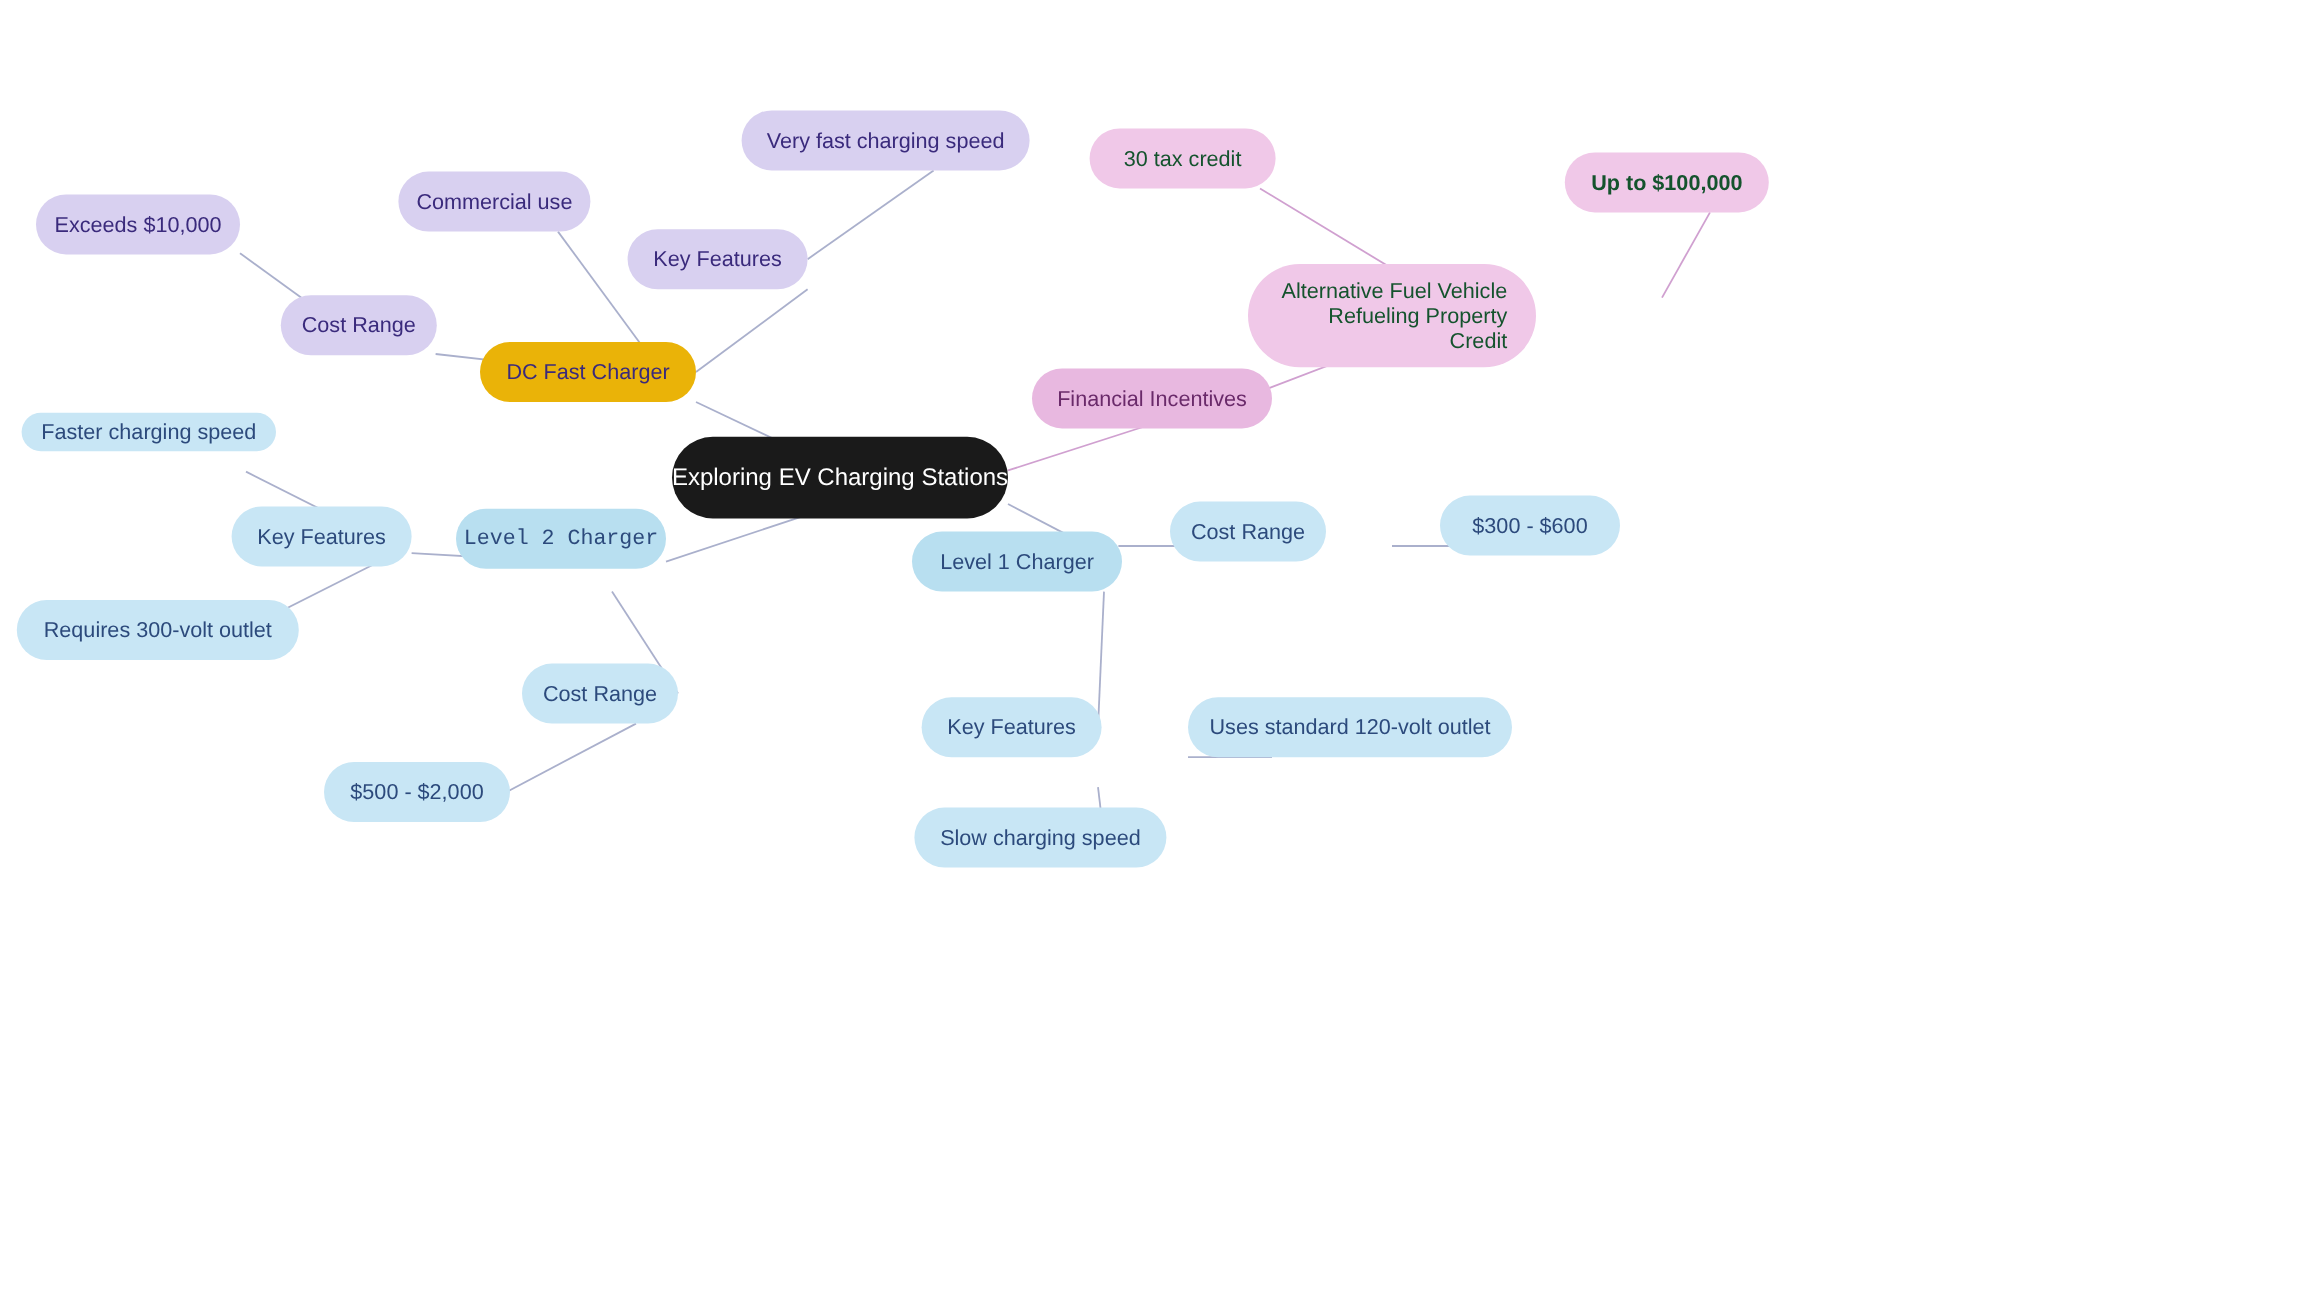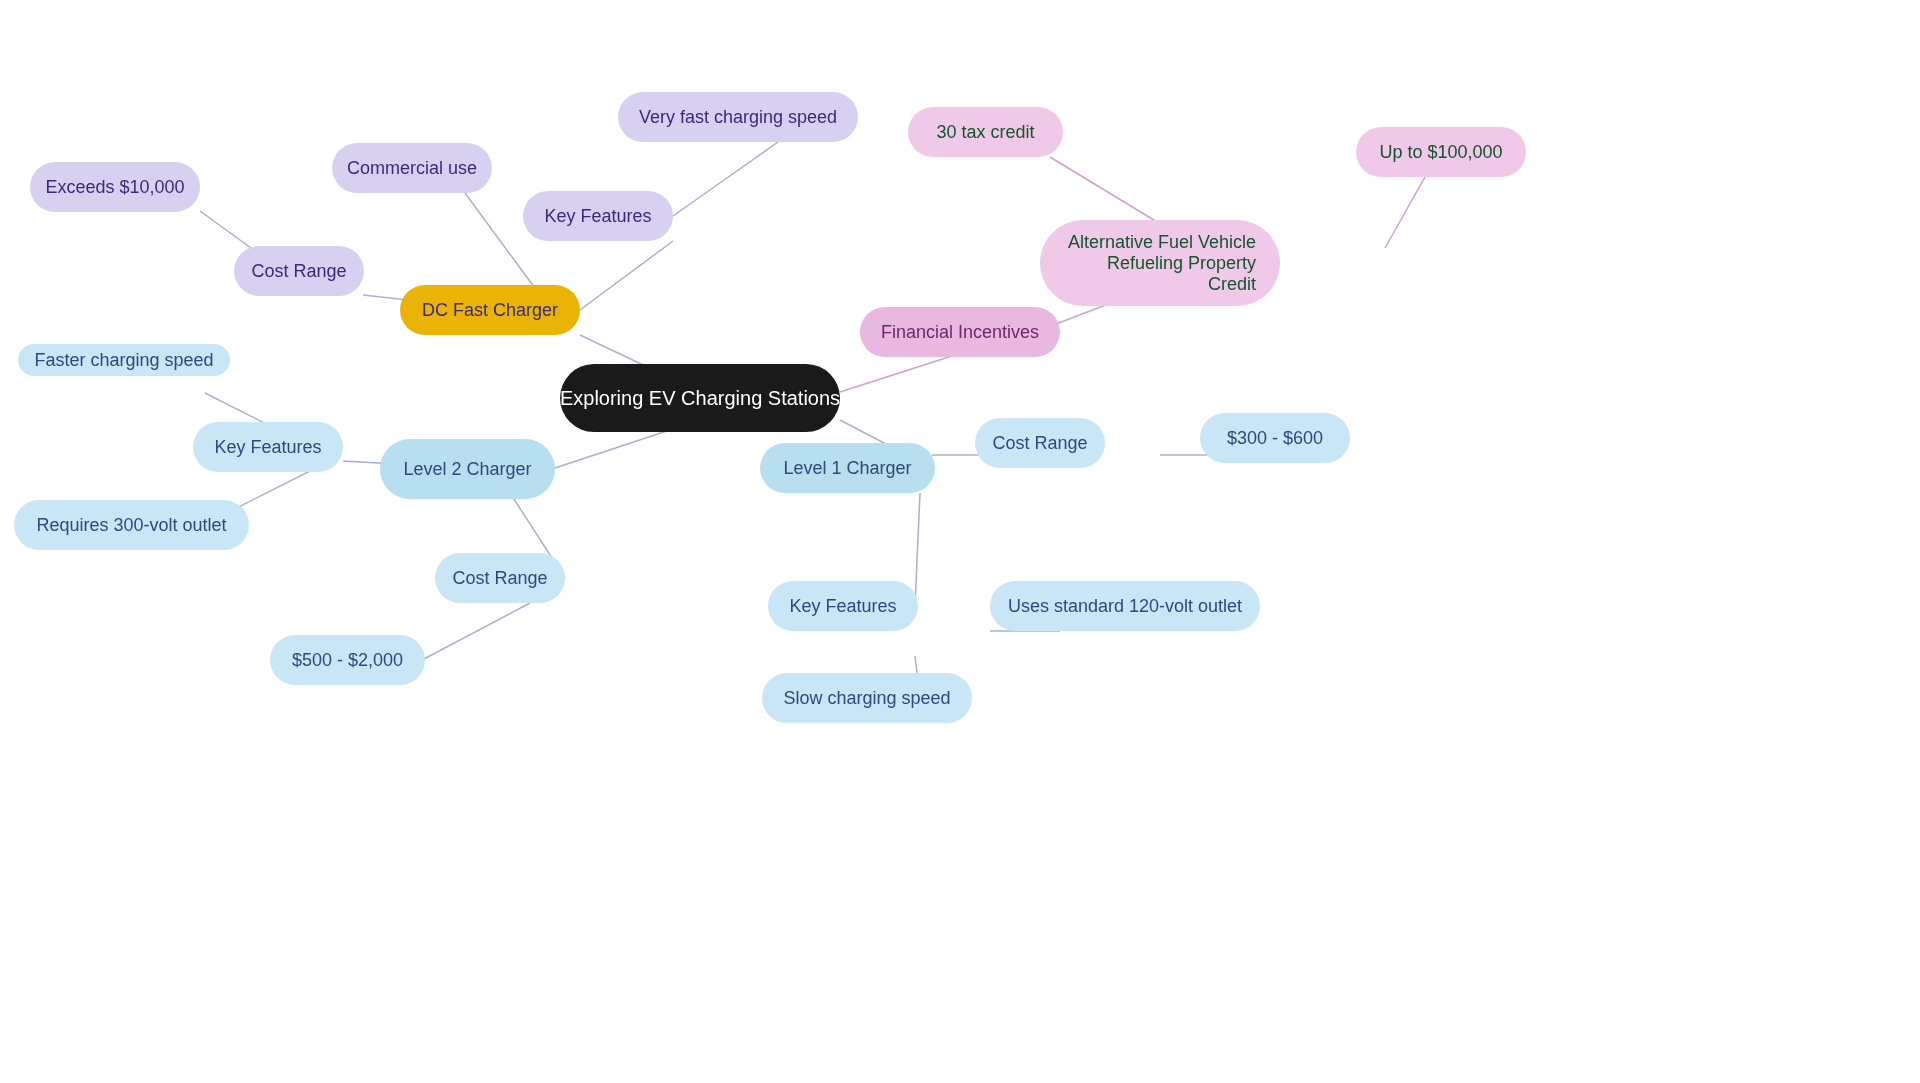--- a/index.html
+++ b/index.html
@@ -120,31 +120,31 @@
 
 <div class="node node-center" style="left: 560px; top: 364px; width: 280px; height: 56px;">Exploring EV Charging Stations</div>
 
 <div class="node node-purple-medium" style="left: 400px; top: 285px; width: 180px; height: 50px;">DC Fast Charger</div>
 <div class="node node-purple" style="left: 523px; top: 191px; width: 150px; height: 50px;">Key Features</div>
 <div class="node node-purple" style="left: 618px; top: 92px; width: 240px; height: 50px;">Very fast charging speed</div>
 <div class="node node-purple" style="left: 332px; top: 143px; width: 160px; height: 50px;">Commercial use</div>
 <div class="node node-purple" style="left: 234px; top: 246px; width: 130px; height: 50px;">Cost Range</div>
 <div class="node node-purple" style="left: 30px; top: 162px; width: 170px; height: 50px;">Exceeds $10,000</div>
 
-<div class="node node-blue-medium" style="left: 380px; top: 439px; width: 175px; height: 60px;">Level 2 Charger</div>
+<div class="node node-blue-medium" style="left: 380px; top: 424px; width: 175px; height: 50px; font-family: Liberation Mono, monospace;">Level 2 Charger</div>
 <div class="node node-blue" style="left: 193px; top: 422px; width: 150px; height: 50px;">Key Features</div>
 <div class="node node-blue" style="left: 18px; top: 344px; width: 212px; height: 32px;">Faster charging speed</div>
 <div class="node node-blue" style="left: 14px; top: 500px; width: 235px; height: 50px;">Requires 300-volt outlet</div>
 <div class="node node-blue" style="left: 435px; top: 553px; width: 130px; height: 50px;">Cost Range</div>
 <div class="node node-blue" style="left: 270px; top: 635px; width: 155px; height: 50px;">$500 - $2,000</div>
 
 <div class="node node-blue-medium" style="left: 760px; top: 443px; width: 175px; height: 50px;">Level 1 Charger</div>
 <div class="node node-blue" style="left: 975px; top: 418px; width: 130px; height: 50px;">Cost Range</div>
 <div class="node node-blue" style="left: 1200px; top: 413px; width: 150px; height: 50px;">$300 - $600</div>
 <div class="node node-blue" style="left: 768px; top: 581px; width: 150px; height: 50px;">Key Features</div>
 <div class="node node-blue" style="left: 990px; top: 581px; width: 270px; height: 50px;">Uses standard 120-volt outlet</div>
 <div class="node node-blue" style="left: 762px; top: 673px; width: 210px; height: 50px;">Slow charging speed</div>
 
 <div class="node node-pink-medium" style="left: 860px; top: 307px; width: 200px; height: 50px;">Financial Incentives</div>
 <div class="node node-pink node-wrap" style="left: 1040px; top: 220px; width: 240px; height: 86px; white-space: normal; text-align: right;">Alternative Fuel Vehicle
 Refueling Property Credit</div>
 <div class="node node-pink" style="left: 908px; top: 107px; width: 155px; height: 50px;">30 tax credit</div>
-<div class="node node-pink" style="left: 1356px; top: 127px; width: 170px; height: 50px;">Up to $100,000</div>
+<div class="node node-pink" style="left: 1304px; top: 127px; width: 170px; height: 50px; font-weight: bold;">Up to $100,000</div>
 
 </body></html>

